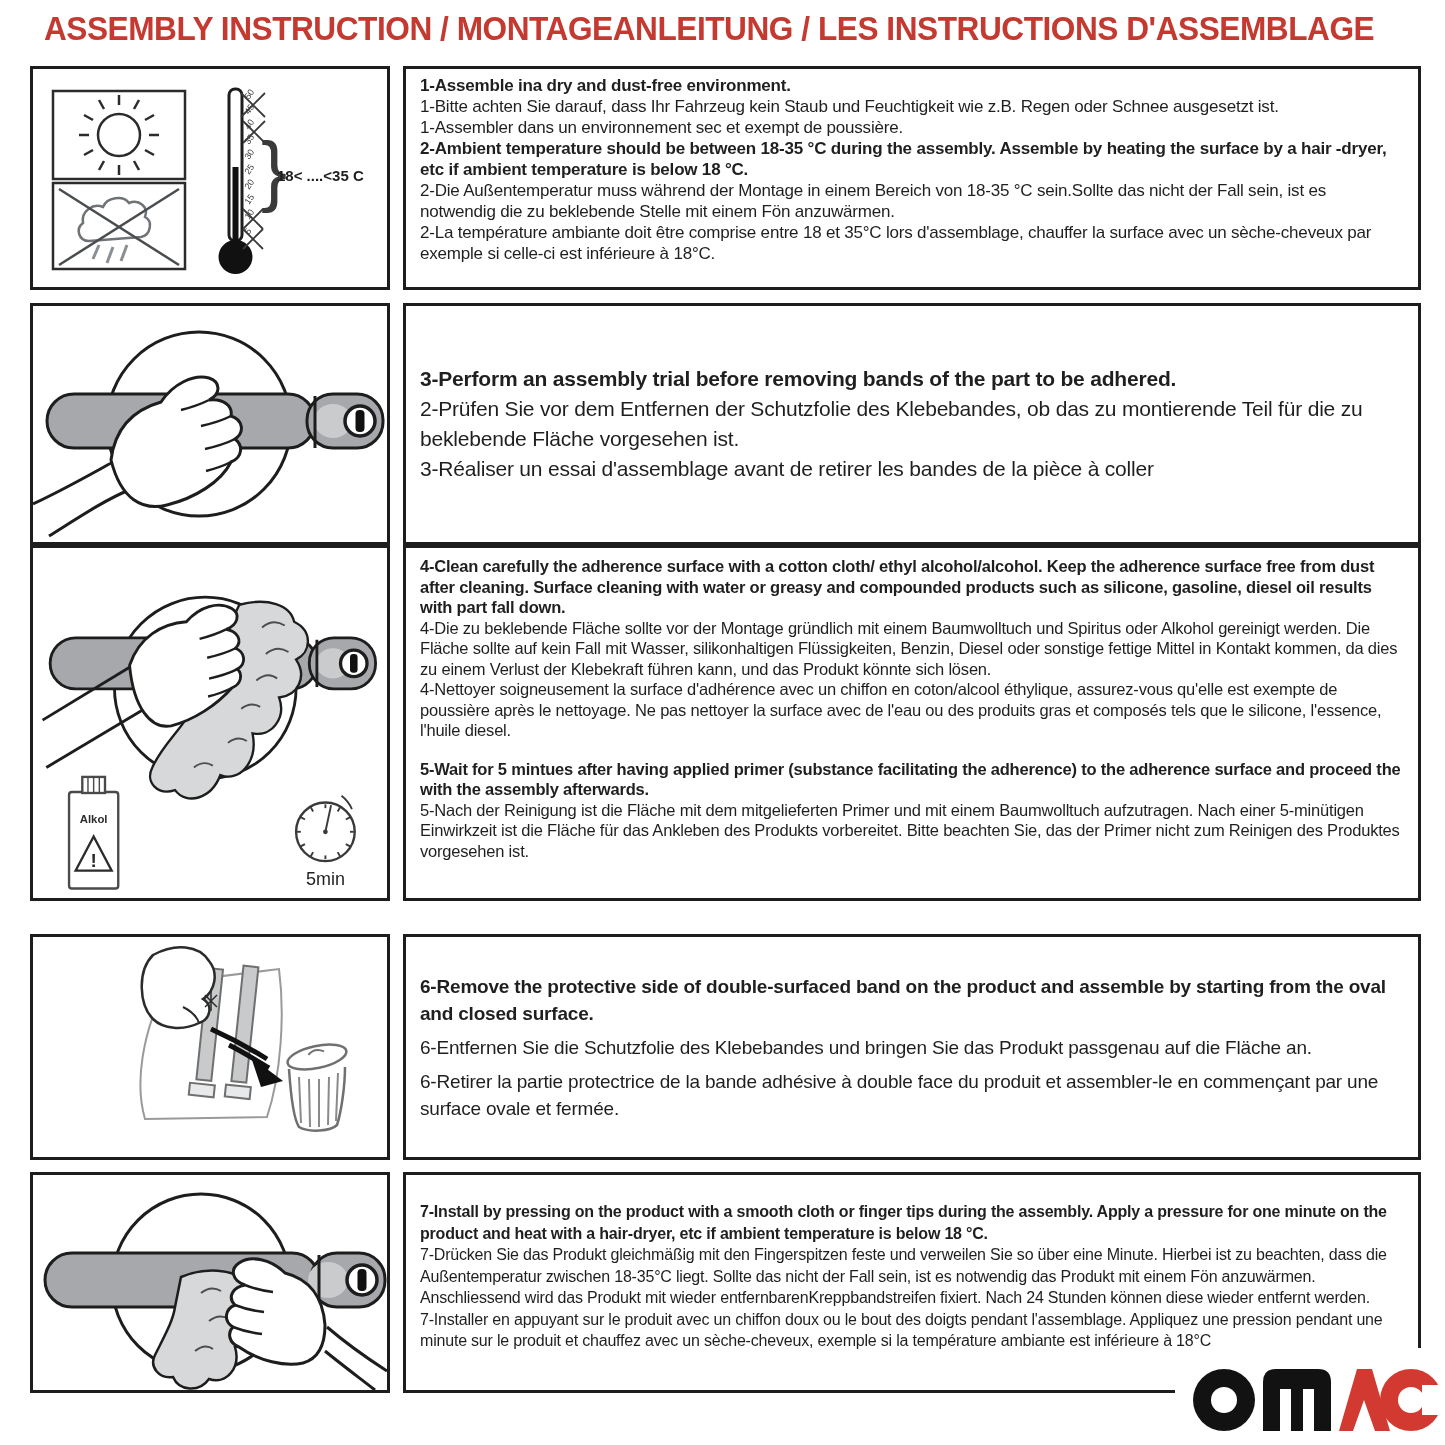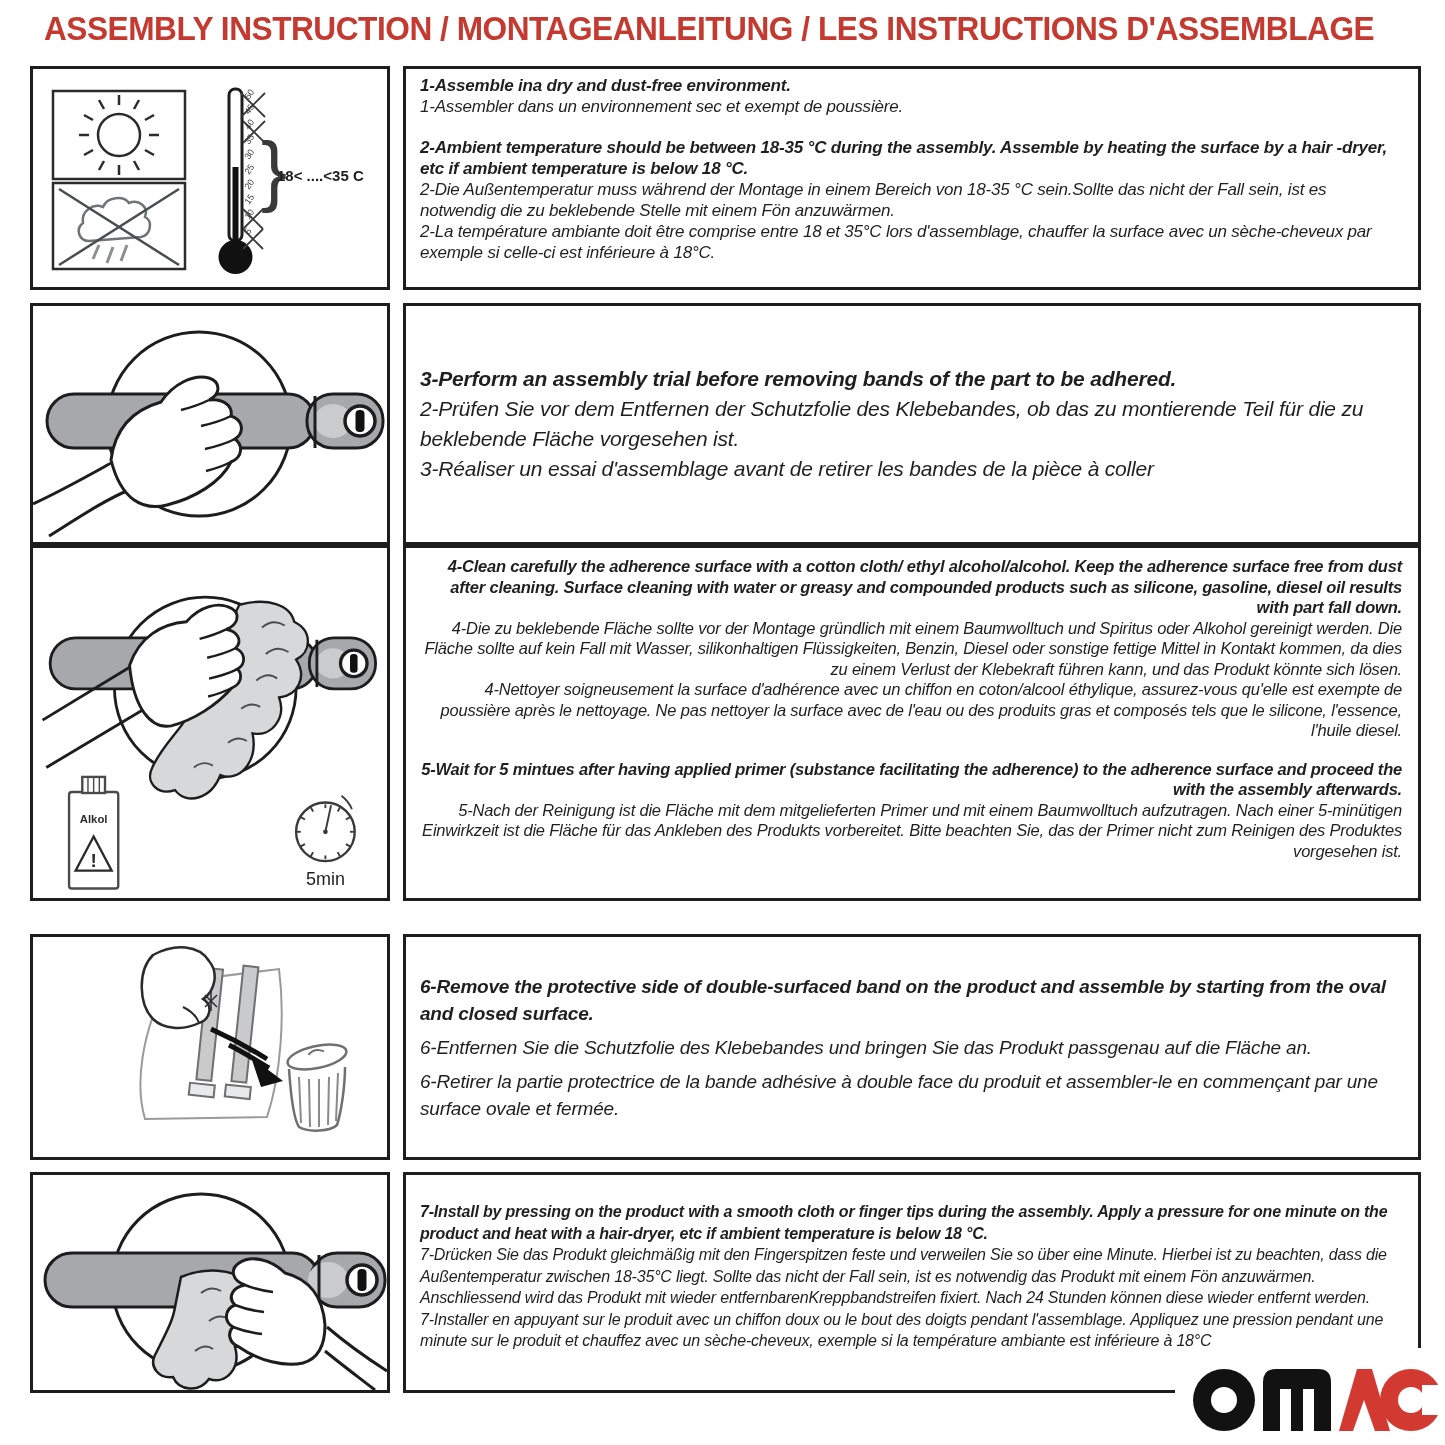--- a/index.html
+++ b/index.html
@@ -3,27 +3,27 @@
 <meta charset="utf-8">
 <style>
   html,body{margin:0;padding:0;background:#fff;}
   body{width:1445px;height:1445px;position:relative;font-family:"Liberation Sans",sans-serif;color:#1f1f1f;overflow:hidden;}
   .title{position:absolute;left:44px;top:9px;font-size:34px;font-weight:700;letter-spacing:-0.5px;color:#c43a30;white-space:nowrap;transform:scaleX(0.93);transform-origin:left center;}
   .box{position:absolute;border:3px solid #1d1d1d;background:#fff;box-sizing:border-box;}
   .ill{left:30px;width:360px;}
   .txt{left:403px;width:1018px;padding:6px 16px 6px 14px;}
   .r1{top:66px;height:224px;}
   .r2{top:303px;height:242px;}
-  .r3{top:545px;height:356px;text-align:right;}
+  .r3{top:545px;height:356px;}
   .r4{top:934px;height:226px;gap:7px;}
   .r5{top:1172px;height:221px;}
   .vcenter{display:flex;flex-direction:column;justify-content:center;}
-  p{margin:0;letter-spacing:-0.2px;font-style:italic;}
+  p{margin:0;letter-spacing:-0.2px;}
   .b{font-weight:700;}
-  .gap{margin-top:20px;}
+  .gap{}
   .s1 p{font-size:17px;line-height:21px;}
   .s2 p{font-size:21px;line-height:30px;}
   .s3 p{font-size:16.5px;line-height:20.5px;}
   .s3 .gap{margin-top:18px;}
   .s4 p{font-size:19px;line-height:27px;}
   .s5 p{font-size:16px;line-height:21.5px;}
   .illsvg{width:100%;height:100%;display:block;}
   .logo{position:absolute;left:1175px;top:1348px;width:268px;height:92px;background:#fff;display:flex;align-items:flex-end;justify-content:flex-end;}
   .sr{position:absolute;width:1px;height:1px;overflow:hidden;clip:rect(0 0 0 0);}
 </style>
@@ -92,20 +92,21 @@
           <line x1="230" y1="160" x2="210" y2="180"></line>
       </g>
       <text x="228" y="128" font-size="78" fill="#3a3a3a">}</text>
       <text x="244" y="112" font-size="15" font-weight="bold" fill="#1d1d1d">18&lt; ....&lt;35 C</text>
     </g>
   </svg>
 </div>
 
 <div class="box txt r1 s1">
   <p class="b">1-Assemble ina dry and dust-free environment.</p>
+  <p>1-Bitte achten Sie darauf, dass Ihr Fahrzeug kein Staub und Feuchtigkeit wie z.B. Regen oder Schnee ausgesetzt ist.</p>
   <p>1-Assembler dans un environnement sec et exempt de poussière.</p>
   <p class="b gap">2-Ambient temperature should be between 18-35 °C  during the assembly. Assemble by heating the surface by a hair -dryer, etc if ambient temperature is below 18 °C.</p>
   <p>2-Die Außentemperatur muss während der Montage in einem Bereich von 18-35 °C  sein.Sollte das nicht der Fall sein, ist es notwendig die zu beklebende Stelle mit einem Fön anzuwärmen.</p>
   <p>2-La température ambiante doit être comprise entre 18 et 35°C lors d'assemblage, chauffer la surface avec un sèche-cheveux par exemple si celle-ci est inférieure à 18°C.</p>
 </div>
 
 <div class="box ill r2">
   <svg class="illsvg" viewBox="0 0 354 224">
     <circle cx="166" cy="112" r="92" fill="#fff" stroke="#1d1d1d" stroke-width="3"></circle>
     <g>

